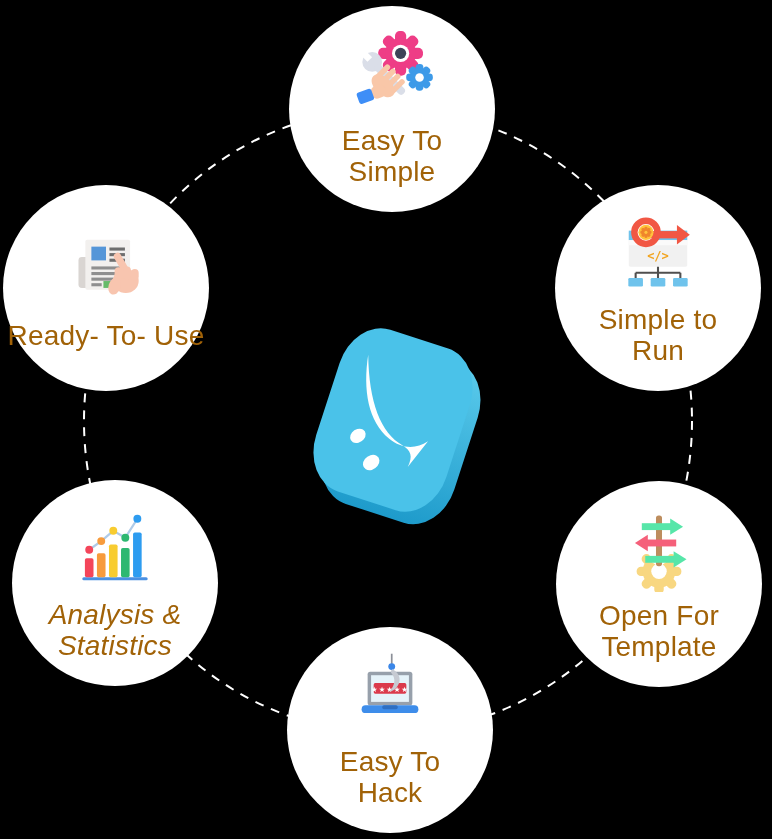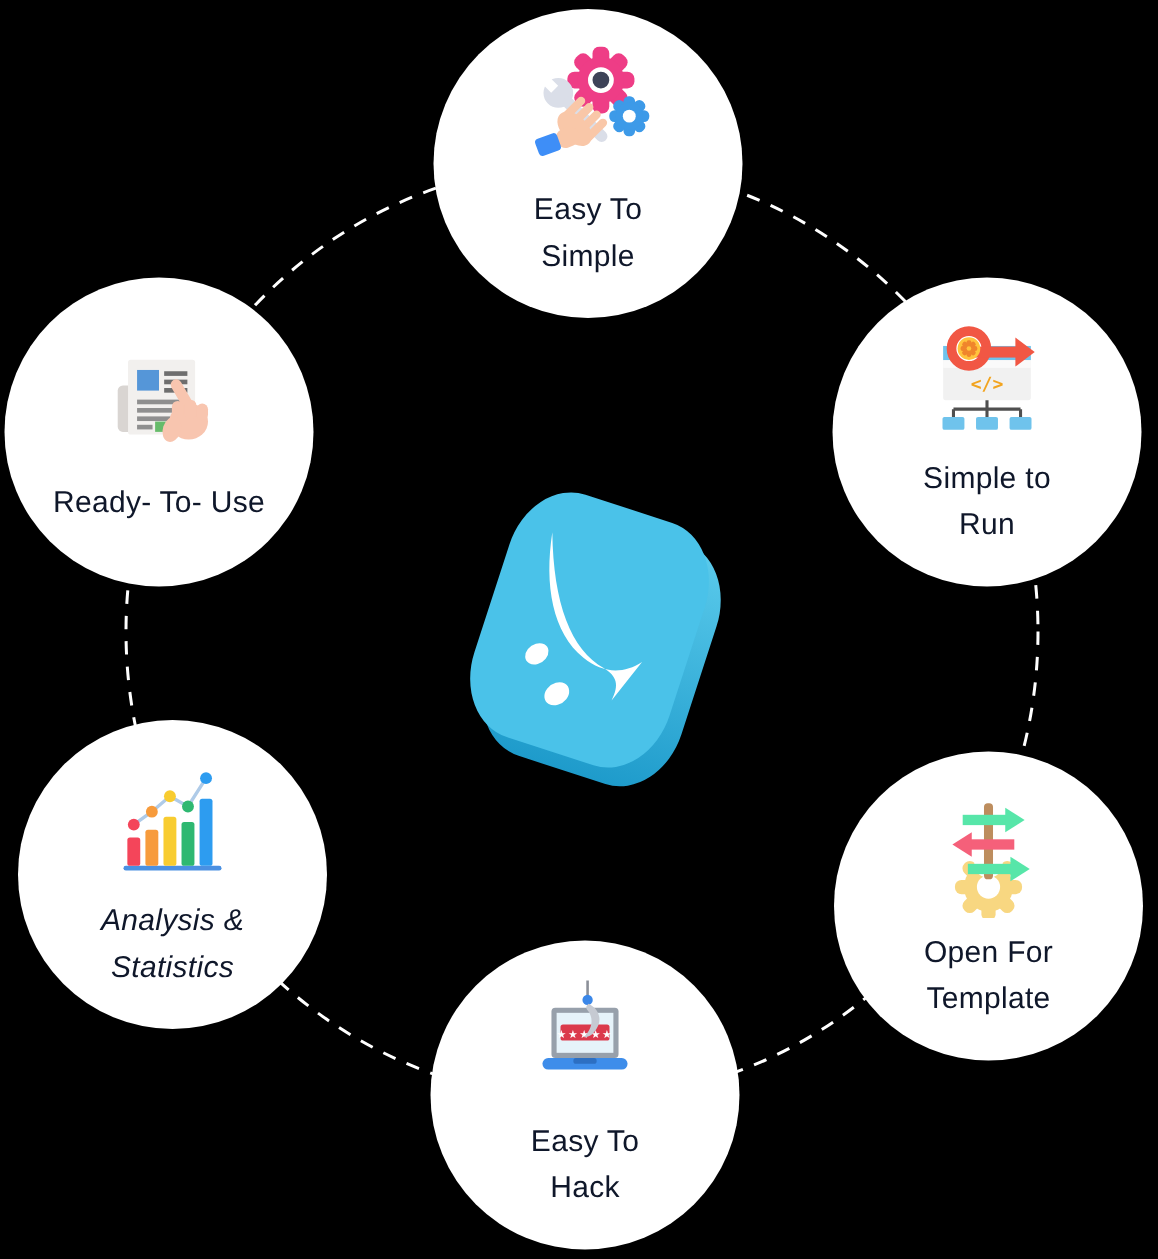--- a/index.html
+++ b/index.html
@@ -9,26 +9,26 @@
   }
   .ring-layer{position:absolute;left:0;top:0;width:772px;height:839px;z-index:0;}
   .feature-circle{
     position:absolute;width:206px;height:206px;border-radius:50%;background:#fff;
     z-index:2;display:flex;flex-direction:column;align-items:center;justify-content:center;
   }
   .c-top{left:289px;top:6px;}
   .c-tl{left:3px;top:185px;}
   .c-tr{left:555px;top:185px;}
   .c-bl{left:12px;top:480px;font-style:italic;}
-  .c-br{left:556px;top:501px;}
+  .c-br{left:556px;top:481px;}
   .c-bottom{left:287px;top:627px;}
   .icon-box{width:86px;height:86px;margin-bottom:8px;flex:0 0 auto;}
   .icon-box svg{width:100%;height:100%;display:block;}
   .label{
-    text-align:center;color:#0f172a;font-size:20px;line-height:31px;
+    text-align:center;color:#a16207;font-size:28px;line-height:31px;
     font-weight:500;letter-spacing:.2px;white-space:nowrap;
   }
   .label span{display:block;}
   .logo-layer{position:absolute;left:298px;top:312px;width:190px;height:220px;z-index:3;}
   .logo-layer svg{width:100%;height:100%;display:block;}
 </style>
 </head>
 <body>
 
 <div class="wrap">

